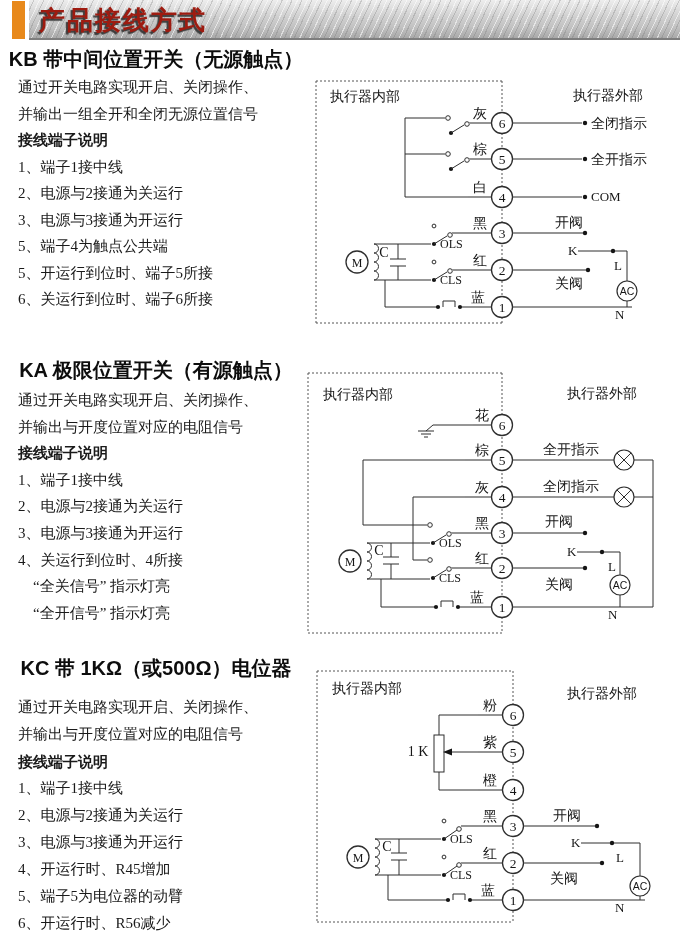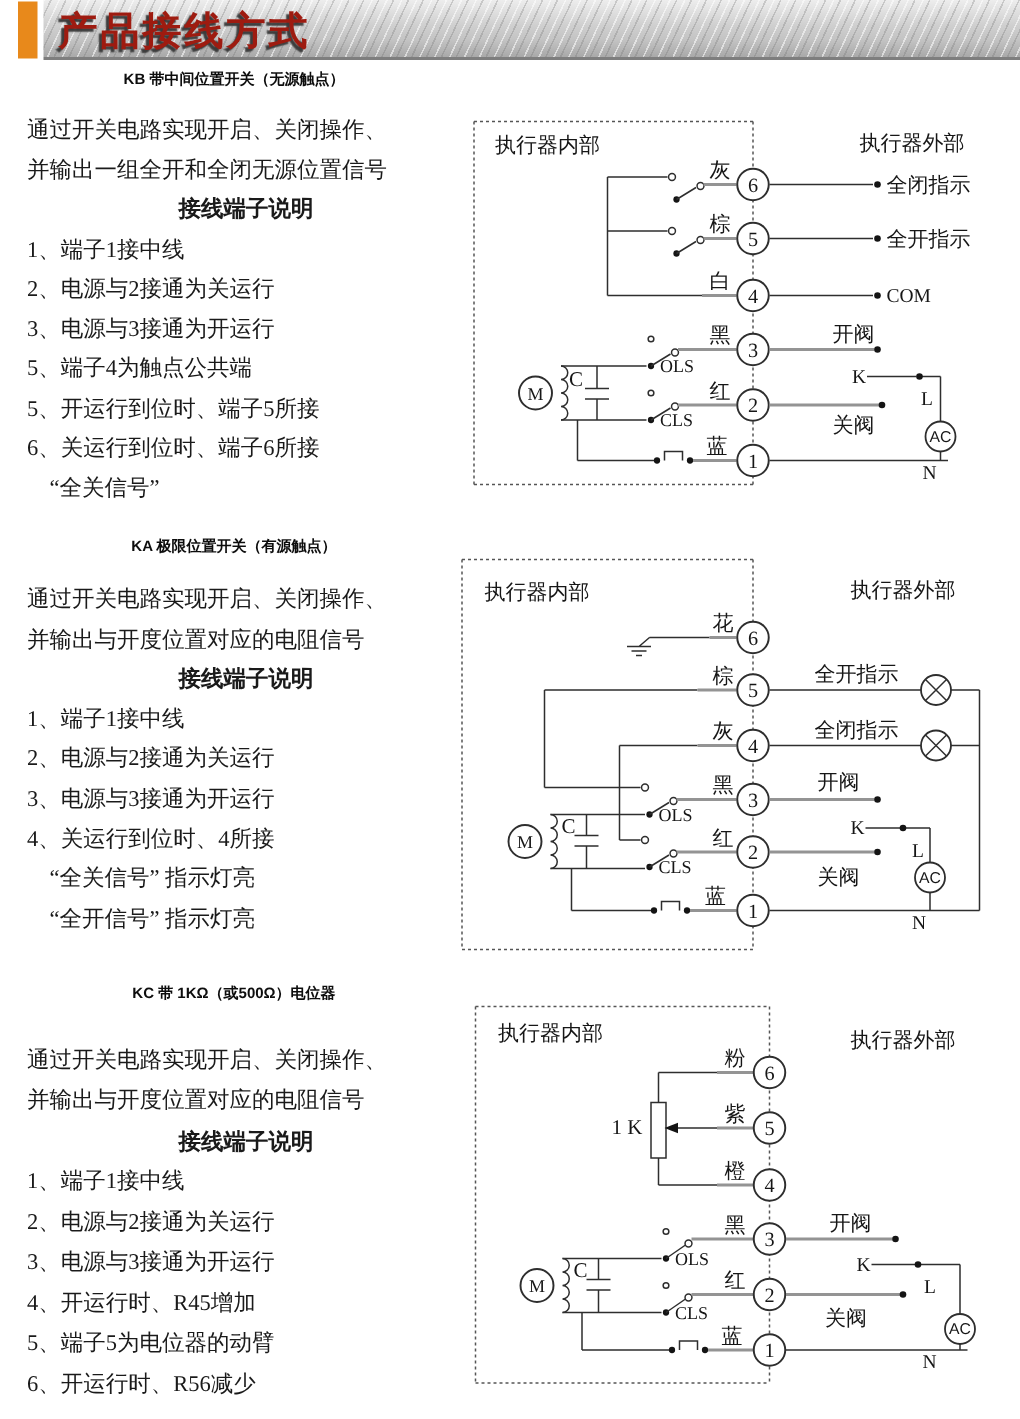--- a/index.html
+++ b/index.html
@@ -12,26 +12,26 @@
          background:
            repeating-linear-gradient(115deg, rgba(255,255,255,.55) 0 1px, rgba(255,255,255,0) 1px 4px, rgba(110,110,110,.28) 4px 5px, rgba(255,255,255,0) 5px 9px),
            linear-gradient(180deg,#ededed 0%,#cfcfcf 45%,#c3c3c3 70%,#a9a9a9 100%);
          border-bottom:2px solid #7e7e7e;}
   .banner h1{margin:0;padding:3px 0 0 10px;
          font-family:"Liberation Sans","DejaVu Sans",sans-serif;font-weight:bold;font-size:26px;
          color:#9E1B10;letter-spacing:2px;text-shadow:-2px 2px 1px #3b3b3b;}
   
   .sec-title{position:absolute;left:6px;width:300px;text-align:center;
          font-family:"Liberation Sans","DejaVu Sans",sans-serif;font-weight:bold;
-         font-size:10px;color:#0d0d0d;}
+         font-size:20px;color:#0d0d0d;}
   .body{position:absolute;left:18px;width:292px;font-size:15px;}
   .ln{height:26.5px;line-height:26.5px;white-space:nowrap;}
   .b2 .ln{height:26.6px;line-height:26.6px;}
   .b3 .ln{height:27px;line-height:27px;}
-  .subhead{font-family:"Liberation Sans","DejaVu Sans",sans-serif;font-weight:bold;font-size:15px;text-align:center;}
+  .subhead{font-family:"Liberation Sans","DejaVu Sans",sans-serif;font-weight:bold;font-size:15px;}
   .indent{padding-left:15px;}
   
   svg{position:absolute;overflow:visible;}
   .k{stroke:#2e2e2e;stroke-width:1;fill:none;}
   .gw{stroke:#949494;stroke-width:2;fill:none;}
   .dash{stroke:#555;stroke-width:1;fill:none;stroke-dasharray:2 2;}
   .term{fill:#fff;stroke:#2e2e2e;stroke-width:1.3;}
   .dot{fill:#141414;stroke:none;}
   .oc{fill:#fff;stroke:#2e2e2e;stroke-width:1;}
   .lamp{fill:#fff;stroke:#2e2e2e;stroke-width:1.2;}
@@ -60,21 +60,20 @@
   <div class="body" style="top:74px">
     <div class="ln">通过开关电路实现开启、关闭操作、</div>
     <div class="ln">并输出一组全开和全闭无源位置信号</div>
     <div class="ln subhead">接线端子说明</div>
     <div class="ln">1、端子1接中线</div>
     <div class="ln">2、电源与2接通为关运行</div>
     <div class="ln">3、电源与3接通为开运行</div>
     <div class="ln">5、端子4为触点公共端</div>
     <div class="ln">5、开运行到位时、端子5所接</div>
     <div class="ln">6、关运行到位时、端子6所接</div>
-    <div class="ln indent">“全关信号”</div>
   </div>
 
   <div class="sec-title" style="top:357px">KA 极限位置开关（有源触点）</div>
   <div class="body b2" style="top:387px">
     <div class="ln">通过开关电路实现开启、关闭操作、</div>
     <div class="ln">并输出与开度位置对应的电阻信号</div>
     <div class="ln subhead">接线端子说明</div>
     <div class="ln">1、端子1接中线</div>
     <div class="ln">2、电源与2接通为关运行</div>
     <div class="ln">3、电源与3接通为开运行</div>

